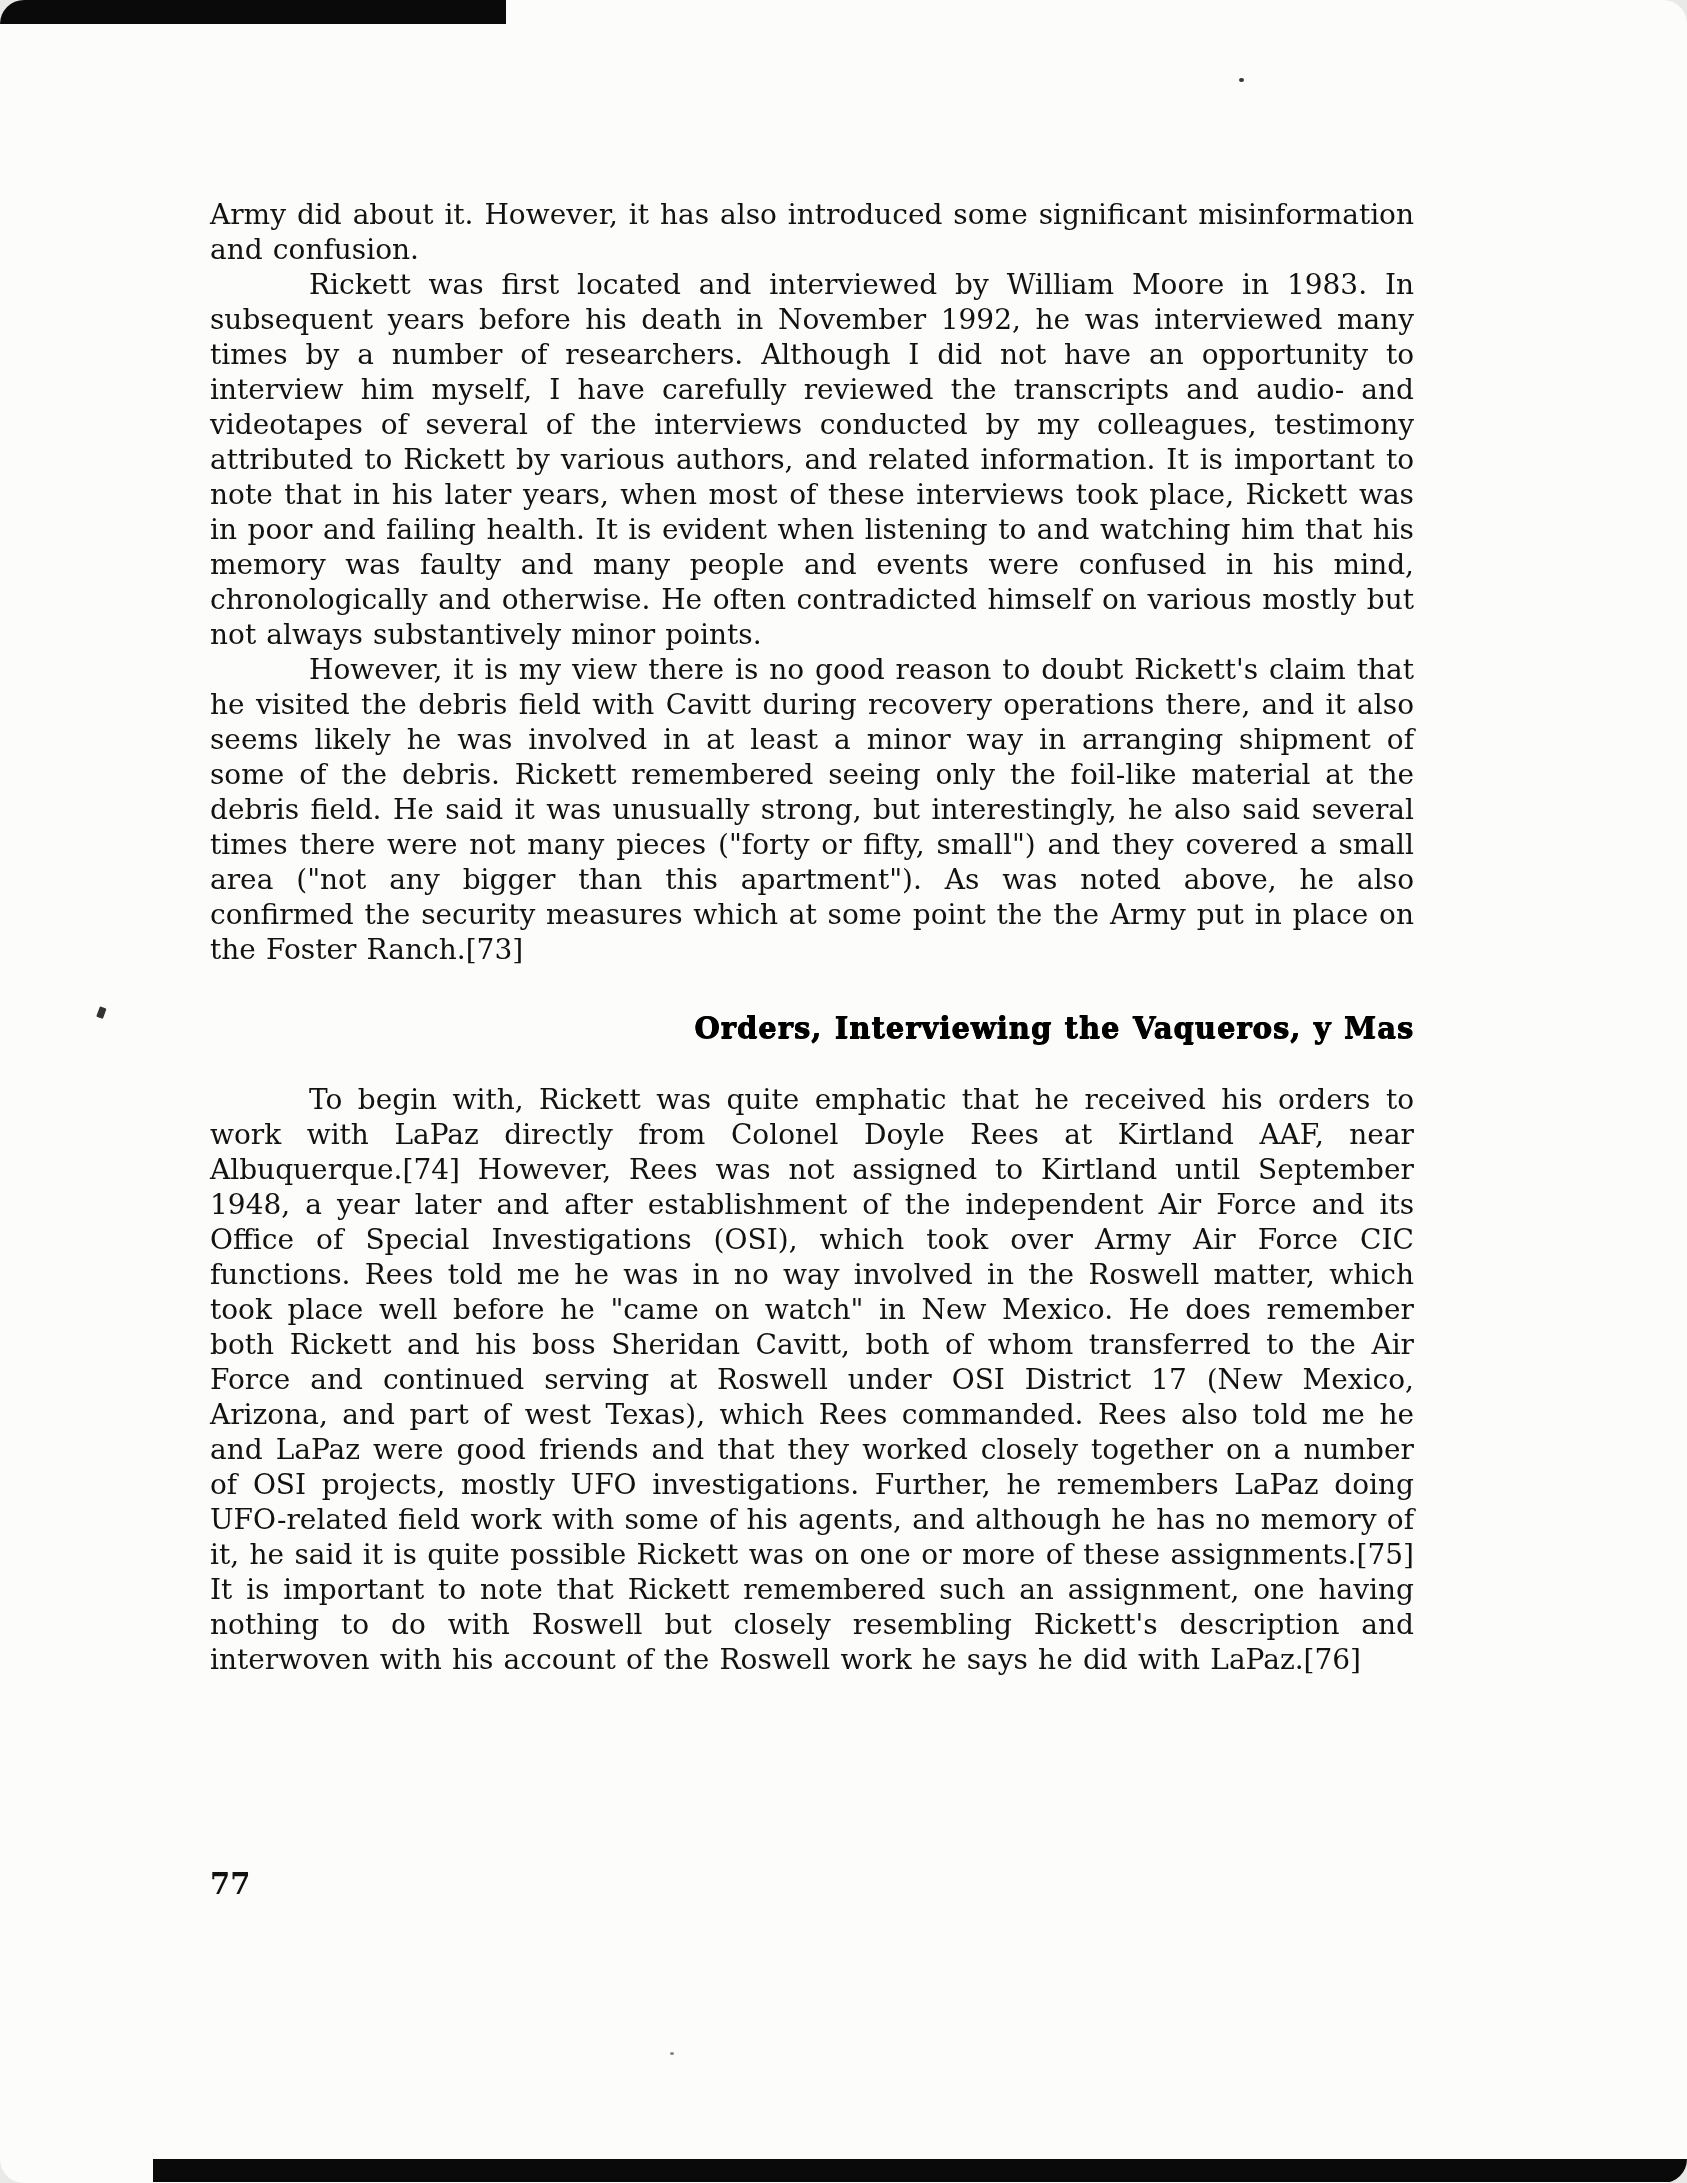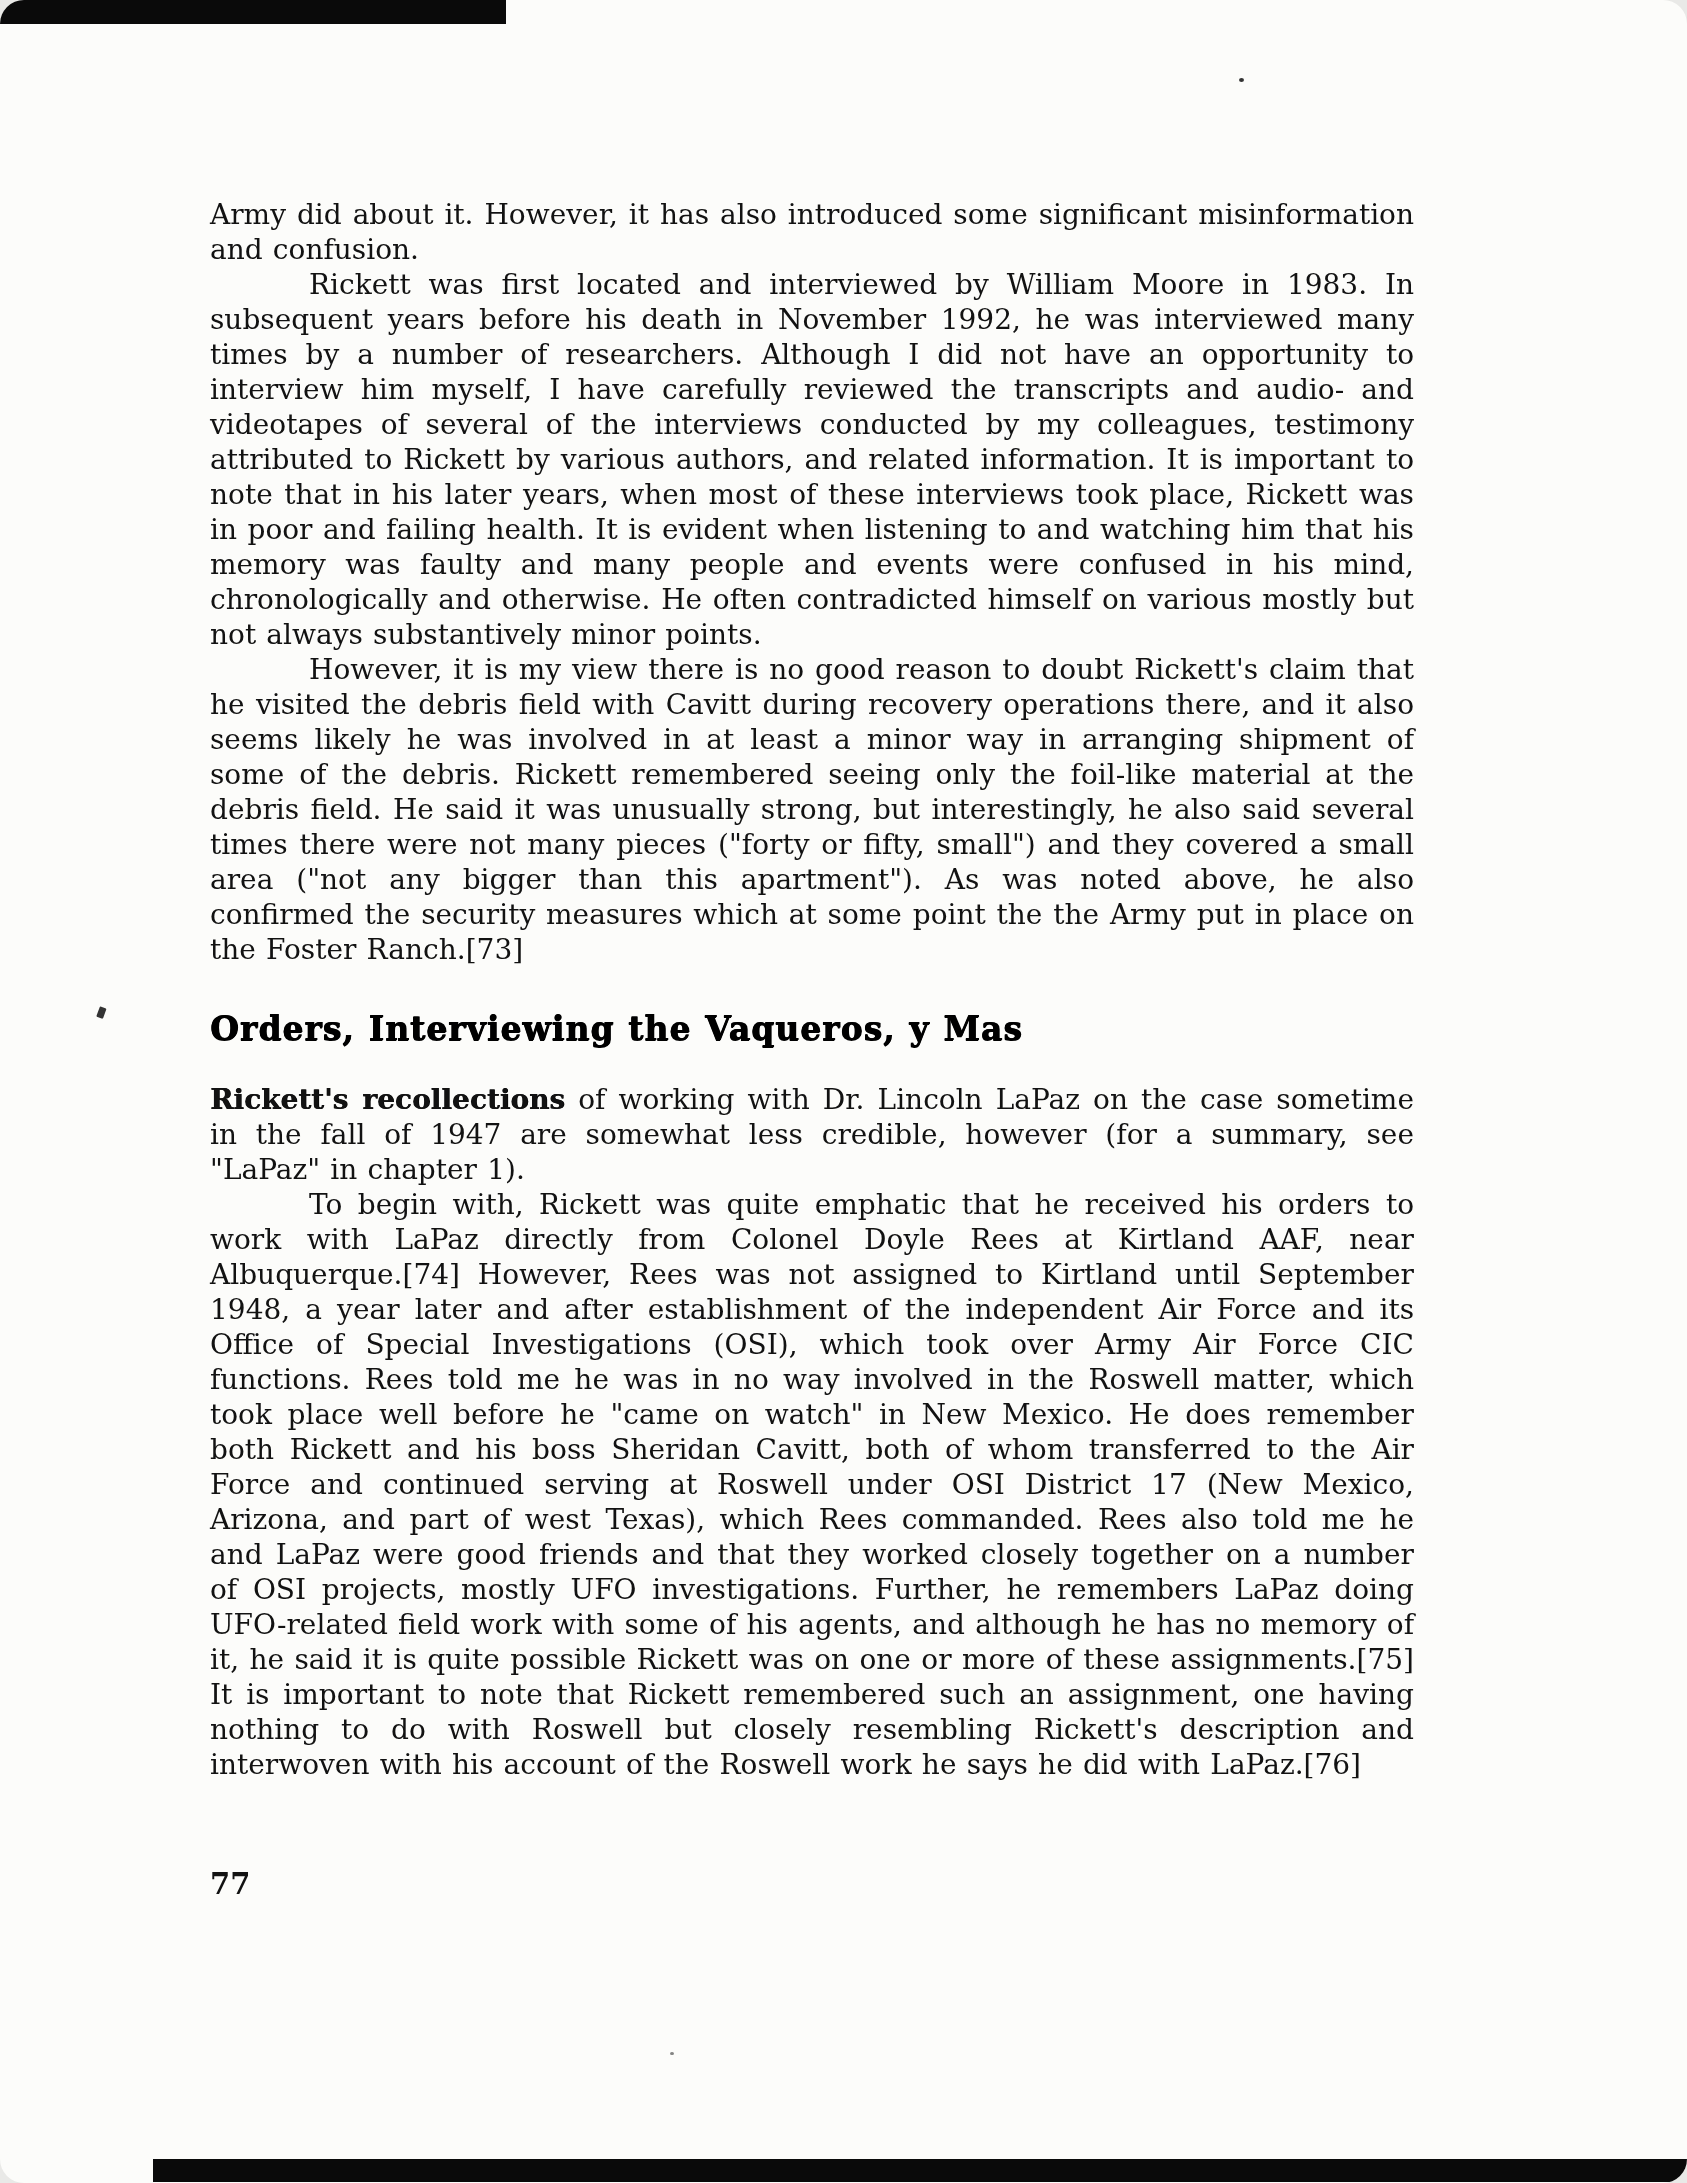--- a/index.html
+++ b/index.html
@@ -60,23 +60,23 @@
     text-align: justify;
     word-spacing: 1.3px;
   }
   .text-block p {
     margin: 0;
   }
   .text-block p.indent {
     text-indent: 99px;
   }
   .section-heading {
-    text-align: left;
+    text-align: right;
     font-weight: bold;
-    font-size: 33px;
+    font-size: 29px;
     letter-spacing: 1px;
     margin: 44px 0 36px 0;
     color: #000;
     text-shadow: 0.8px 0 0 #000, 0 0.5px 0 #000;
   }
   .bold-lead {
     font-weight: bold;
     text-shadow: 0.5px 0 0 #000;
   }
   .page-number {
@@ -102,23 +102,20 @@
   <div class="text-block">
 
     <p>Army did about it.  However, it has also introduced some significant misinformation and confusion.</p>
 
     <p class="indent">Rickett was first located and interviewed by William Moore in 1983.  In subsequent years before his death in November 1992, he was interviewed many times by a number of researchers.  Although I did not have an opportunity to interview him myself, I have carefully reviewed the transcripts and audio- and videotapes of several of the interviews conducted by my colleagues, testimony attributed to Rickett by various authors, and related information.  It is important to note that in his later years, when most of these interviews took place, Rickett was in poor and failing health.  It is evident when listening to and watching him that his memory was faulty and many people and events were confused in his mind, chronologically and otherwise.  He often contradicted himself on various mostly but not always substantively minor points.</p>
 
     <p class="indent">However, it is my view there is no good reason to doubt Rickett's claim that he visited the debris field with Cavitt during recovery operations there, and it also seems likely he was involved in at least a minor way in arranging shipment of some of the debris.  Rickett remembered seeing only the foil-like material at the debris field.  He said it was unusually strong, but interestingly, he also said several times there were not many pieces ("forty or fifty, small") and they covered a small area ("not any bigger than this apartment").  As was noted above, he also confirmed the security measures which at some point the the Army put in place on the Foster Ranch.[73]</p>
 
     <h2 class="section-heading">Orders, Interviewing the Vaqueros, y Mas</h2>
 
-    <p>
-      <span class="bold-lead">Rickett's recollections</span><span> of working with Dr. Lincoln LaPaz on the case sometime in the fall of 1947 are somewhat less credible, however (for a summary, see "LaPaz" in chapter 1).</span>
-    </p>
 
     <p class="indent">To begin with, Rickett was quite emphatic that he received his orders to work with LaPaz directly from Colonel Doyle Rees at Kirtland AAF, near Albuquerque.[74]  However, Rees was not assigned to Kirtland until September 1948, a year later and after establishment of the independent Air Force and its Office of Special Investigations (OSI), which took over Army Air Force CIC functions.  Rees told me he was in no way involved in the Roswell matter, which took place well before he "came on watch" in New Mexico.  He does remember both Rickett and his boss Sheridan Cavitt, both of whom transferred to the Air Force and continued serving at Roswell under OSI District 17 (New Mexico, Arizona, and part of west Texas), which Rees commanded.  Rees also told me he and LaPaz were good friends and that they worked closely together on a number of OSI projects, mostly UFO investigations.  Further, he remembers LaPaz doing UFO-related field work with some of his agents, and although he has no memory of it, he said it is quite possible Rickett was on one or more of these assignments.[75]  It is important to note that Rickett remembered such an assignment, one having nothing to do with Roswell but closely resembling Rickett's description and interwoven with his account of the Roswell work he says he did with LaPaz.[76]</p>
 
   </div>
 
   <div class="page-number">77</div>
 
   <div class="bar-bottom"></div>
 
 </div>

